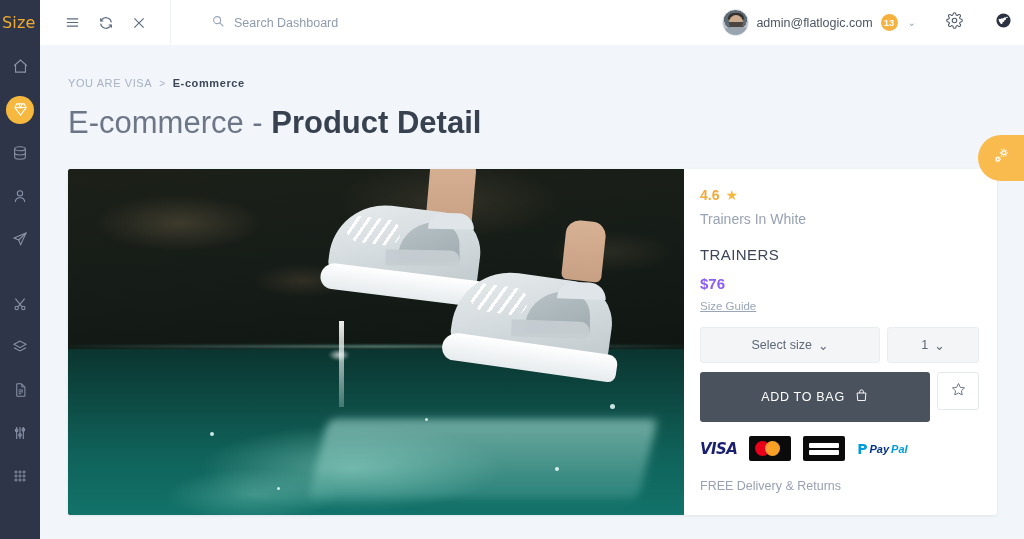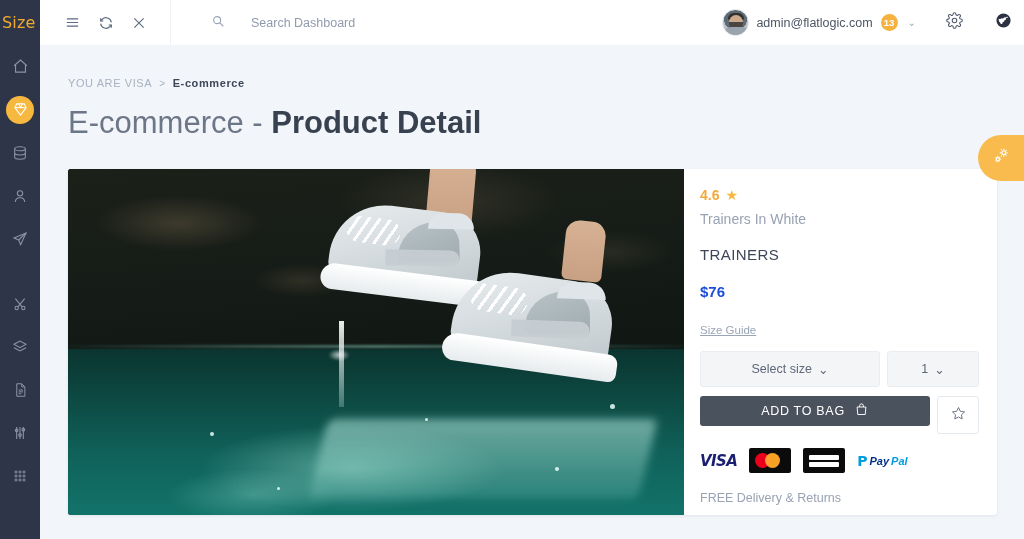--- a/index.html
+++ b/index.html
@@ -57,21 +57,21 @@
   }
   .hdr-icon { color: #5b6b81; display: flex; align-items: center; }
   #search-zone {
     display: flex; align-items: center; gap: 9px;
     padding-left: 40px; flex: 1;
   }
   #search-icon { color: #9aa6b8; }
   #search-input {
     border: none; outline: none; background: transparent;
     font-family: "Liberation Sans", sans-serif;
-    font-size: 12.5px; color: #50596b; width: 260px; margin-left: 17px;
+    font-size: 12.5px; color: #50596b; width: 260px;
   }
   #search-input::placeholder { color: #8f9bad; }
   #header-right {
     display: flex; align-items: center; gap: 0px;
     padding-right: 12px;
   }
   #user-block { display: flex; align-items: center; gap: 7px; margin-right: 30px; }
   #avatar {
     width: 27px; height: 27px; border-radius: 50%;
     background: radial-gradient(circle at 50% 36%, #c9ab92 0 30%, #5e6a74 31% 56%, #b9bfc6 57% 100%);
@@ -239,37 +239,37 @@
   #rating-row { display: flex; align-items: center; gap: 6px; margin-top: 0px; }
   #rating-value { color: #f2a93b; font-size: 14px; font-weight: bold; }
   #rating-star { color: #f6b83f; font-size: 14px; }
   #product-name {
     margin-top: 19px; font-size: 15px; color: #3d4657; letter-spacing: .4px;
   }
   #product-subtitle {
     margin-top: 8px; font-size: 14px; color: #98a2b3;
   }
   #product-price {
-    margin-top: 20px; font-size: 15px; font-weight: bold; color: #1d4ed8;
+    margin-top: 12px; font-size: 15px; font-weight: bold; color: #8b5cf6;
   }
   #size-guide {
-    margin-top: 24px; display: inline-block; font-size: 11.5px;
+    margin-top: 8px; display: inline-block; font-size: 11.5px;
     color: #9aa5b5; text-decoration: underline;
   }
   #selector-row { margin-top: 13px; display: flex; gap: 7px; }
   .select-box {
     height: 36px; background: #f3f5f7; border: 1px solid #e9edf1; border-radius: 3px;
     display: flex; align-items: center; justify-content: center; gap: 6px;
     font-size: 12.5px; color: #5e6878;
   }
   #size-select { width: 180px; }
   #qty-select { width: 92px; }
   #action-row { margin-top: 9px; display: flex; gap: 7px; }
   #add-to-bag {
-    width: 230px; height: 30px; background: #4a525d; border-radius: 3px;
+    width: 230px; height: 50px; background: #4a525d; border-radius: 3px;
     color: #ffffff; font-size: 12.5px; letter-spacing: .7px;
     display: flex; align-items: center; justify-content: center; gap: 9px;
   }
   #fav-button {
     width: 42px; height: 38px; background: #ffffff;
     border: 1px solid #e4e9ee; border-radius: 3px;
     display: flex; align-items: center; justify-content: center;
     color: #6b7483;
   }
   #payments-row { margin-top: 14px; display: flex; align-items: center; gap: 12px; }

